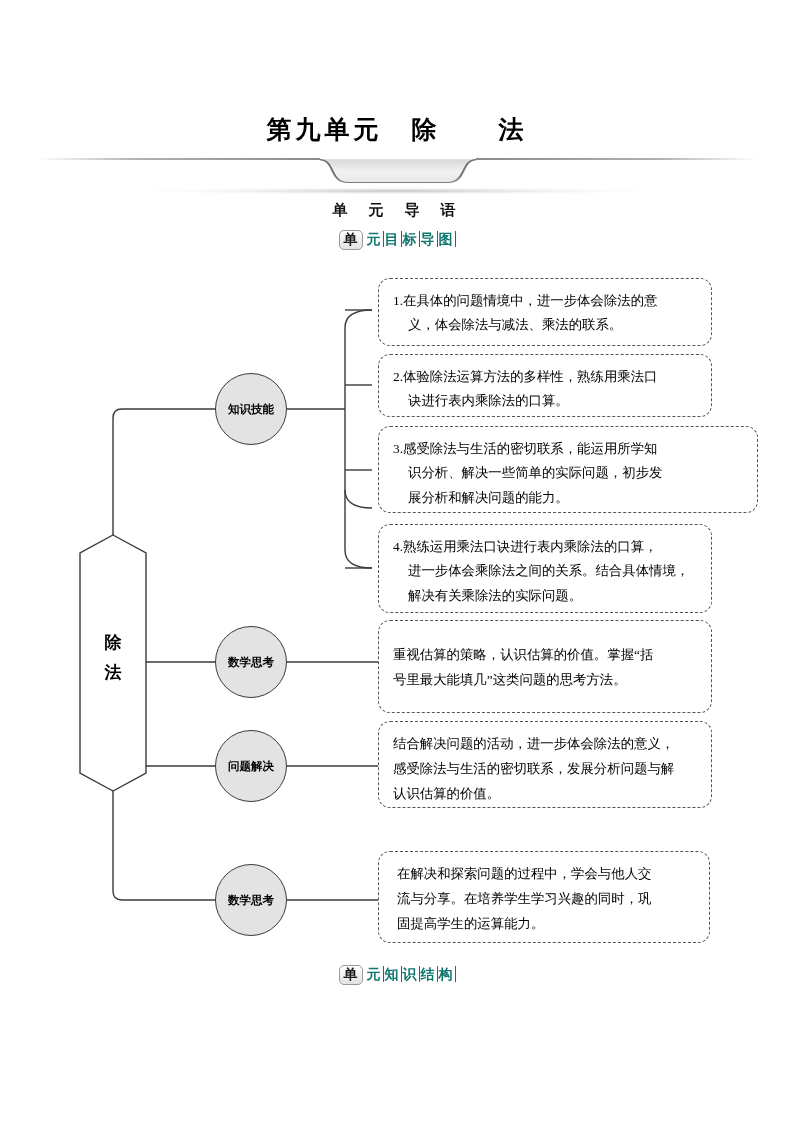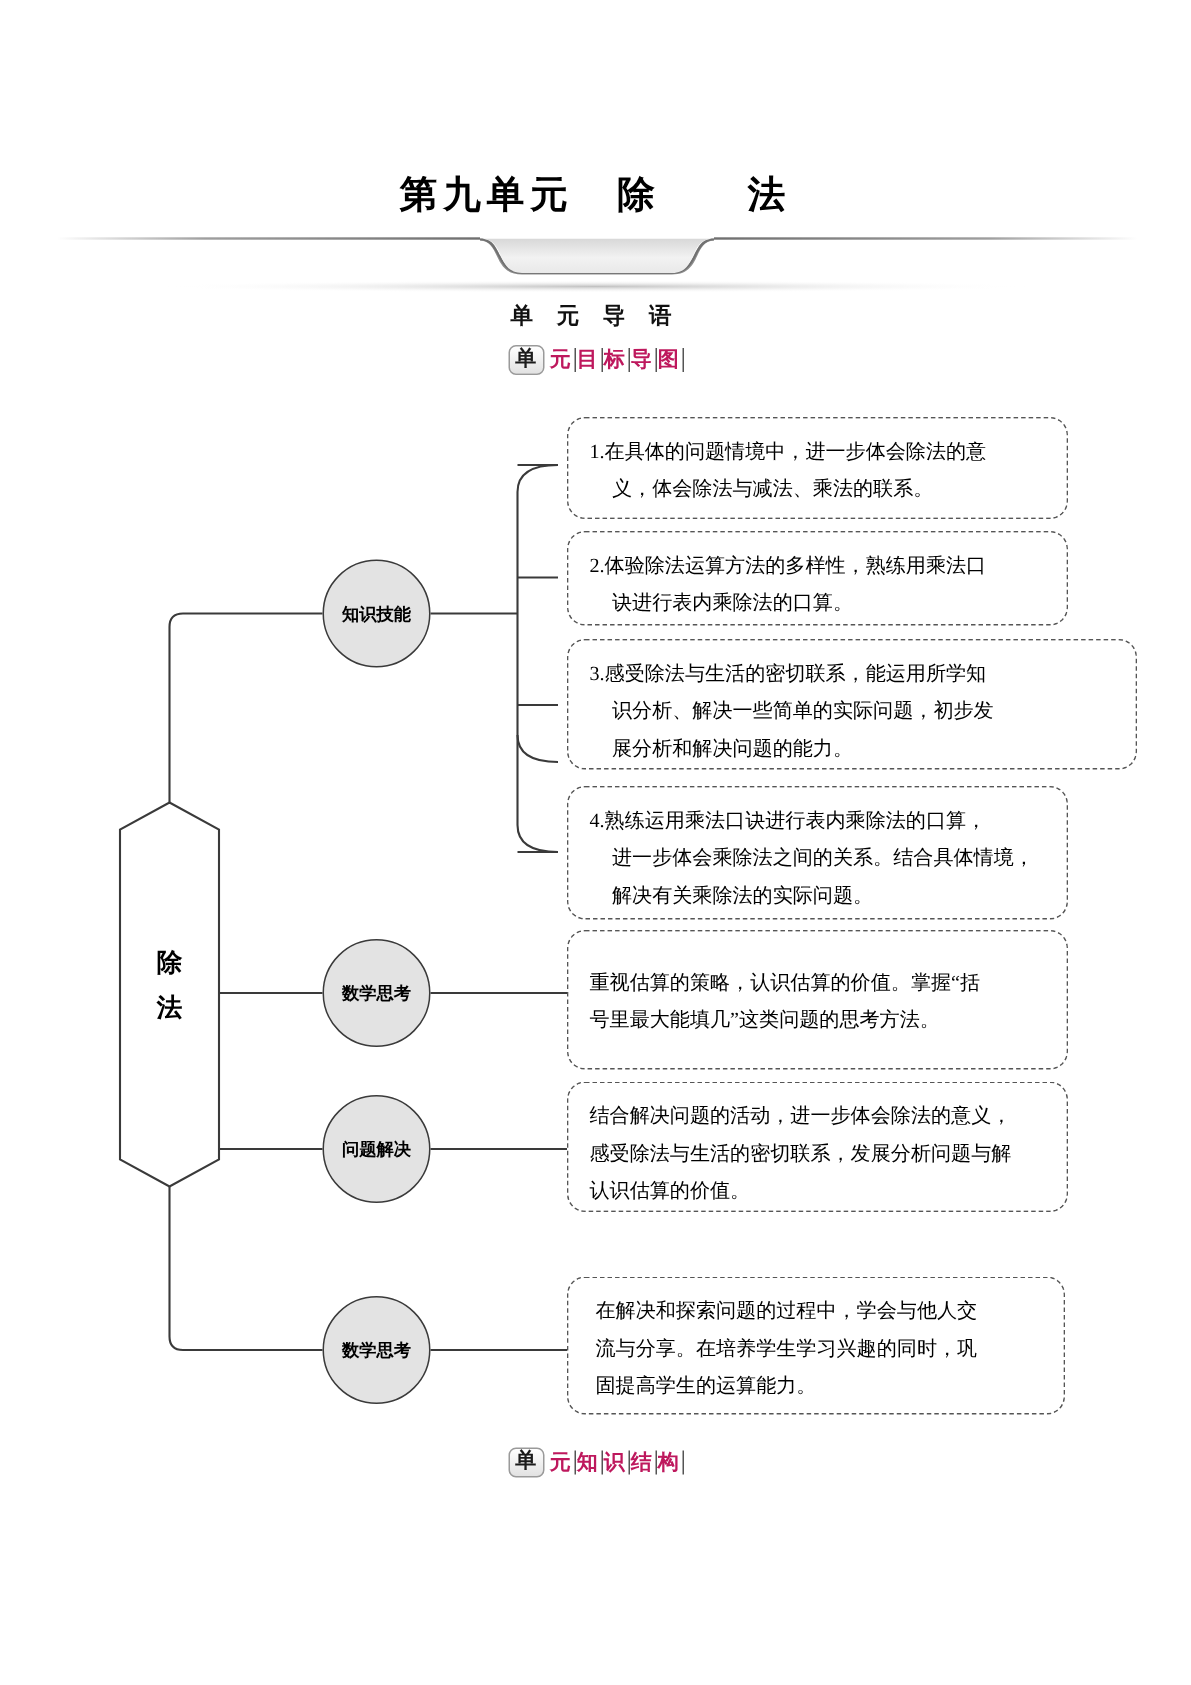--- a/index.html
+++ b/index.html
@@ -23,21 +23,21 @@
     letter-spacing:4px;
     color:#000;
   }
 
   
   .rule-wrap{position:absolute;left:0;top:140px;width:794px;height:50px;}
 
   .guide-title{
     position:absolute;left:0;top:186px;width:794px;
     text-align:center;
-    font-family:Liberation Serif, serif;
+    font-family:Liberation Mono, monospace;
     font-size:15px;
     font-weight:bold;
     letter-spacing:6px;
     color:#111;
   }
 
   
   .tag{
     position:absolute;width:794px;left:0;
     display:flex;justify-content:center;align-items:center;
@@ -49,21 +49,21 @@
     color:#1b1b1b;
     border:1px solid #9a9a9a;
     border-radius:5px;
     padding:1px 4px 2px 4px;
     background:linear-gradient(#ffffff,#e2e2e2);
     line-height:1.05;
   }
   .tag .rest{
     display:inline-block;
     font-size:14px;font-weight:bold;
-    color:#be185d;
+    color:#0f766e;
     margin-left:3px;
     letter-spacing:0px;
   }
   .tag .rest span{border-right:1px solid #555;padding:0 2px 0 1px;}
 
   
   svg.diagram{position:absolute;left:0;top:0;width:794px;height:1123px;}
 
   
   .node{
@@ -98,21 +98,21 @@
     background:#fff;
     box-sizing:border-box;
     padding:9px 13px 9px 14px;
     font-family:"Liberation Serif","DejaVu Serif",serif;
     font-size:13.4px;
     line-height:25px;
     color:#000;
     text-align:justify;
   }
   .box p{margin:0;text-indent:0;}
-  .box p.ind{text-indent:15px;}
+  .box p.ind{text-indent:15px;font-family:Liberation Mono, monospace;}
 </style>
 </head>
 <body>
 
 <div class="page">
 
   <div class="unit-title">第九单元　除　　法</div>
 
   <div class="rule-wrap">
     <svg width="794" height="50" viewBox="0 0 794 50" xmlns="http://www.w3.org/2000/svg" aria-hidden="true">

